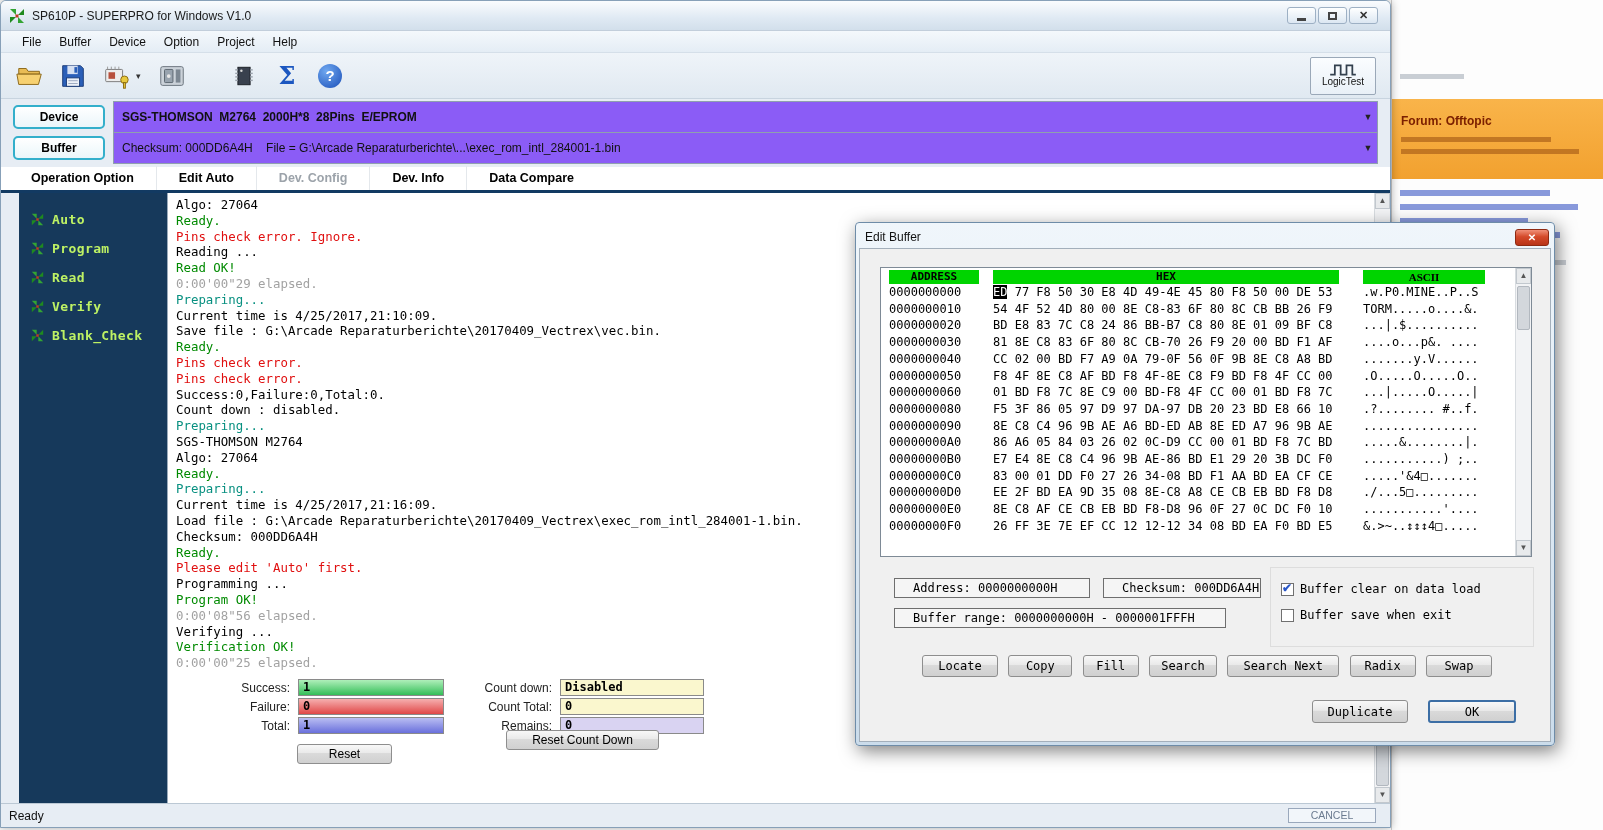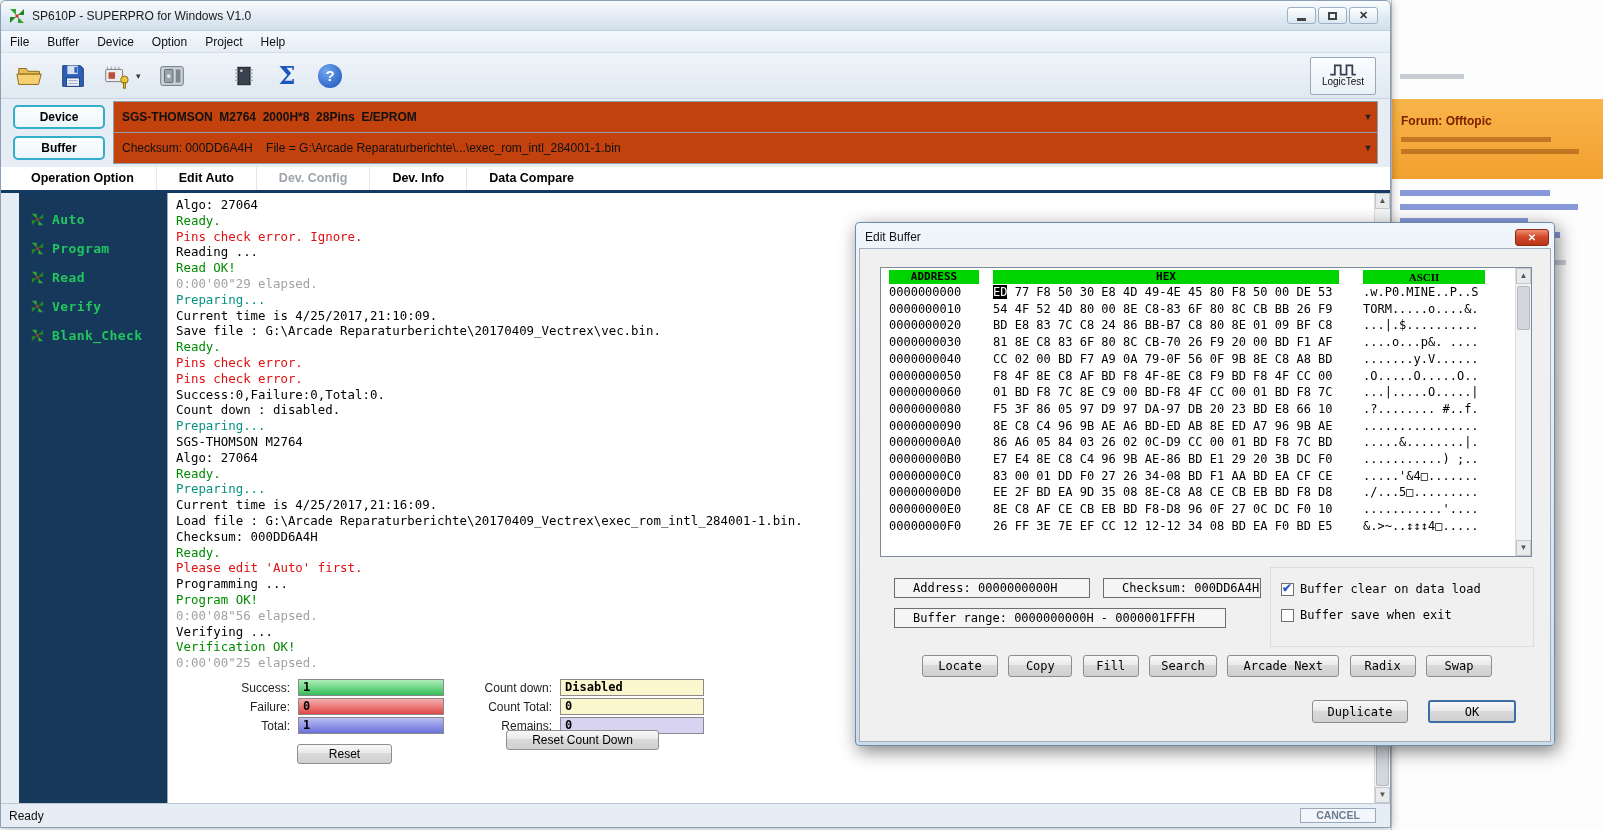--- a/index.html
+++ b/index.html
@@ -18,48 +18,48 @@
   .main-window{position:absolute;left:0;top:0;width:1391px;height:828px;background:#E7EDF4;border:1px solid #87A0B8;border-radius:6px 6px 0 0;box-shadow:0 0 10px rgba(0,0,0,.35);display:flex;flex-direction:column;z-index:1;}
   .titlebar{height:30px;display:flex;align-items:center;padding:0 8px;background:linear-gradient(#FAFCFE,#DFE9F3 60%,#D2DFEB);border-radius:5px 5px 0 0;border-bottom:1px solid #C2CEDB;flex-shrink:0;}
   .logo16{width:16px;height:16px;margin-right:7px;}
   .title-text{font-size:12px;color:#1A1A1A;}
   .winbtns{margin-left:auto;display:flex;gap:2px;margin-right:4px;}
   .winbtn{width:29px;height:17px;border:1px solid #9DB0C4;border-radius:3px;background:linear-gradient(#FEFFFF,#DCE7F2);display:flex;align-items:center;justify-content:center;}
   .glyph-min{width:9px;height:3px;background:#444;margin-top:8px;}
   .glyph-max{width:9px;height:8px;border:2px solid #444;}
   .glyph-close{font-size:11px;font-weight:bold;color:#333;line-height:1;}
 
-  .menubar{height:22px;display:flex;align-items:center;background:linear-gradient(#F4F8FC,#E4EDF5);border-bottom:1px solid #D5DFE9;flex-shrink:0;}
+  .menubar{height:22px;display:flex;align-items:center;background:linear-gradient(#F4F8FC,#E4EDF5);padding-left:12px;border-bottom:1px solid #D5DFE9;flex-shrink:0;}
   .menu-item{font-size:12px;padding:3px 9px;color:#111;cursor:default;}
 
   .toolbar{height:46px;display:flex;align-items:center;gap:9px;padding-left:12px;background:linear-gradient(#EFF4F9,#E0E9F1);border-bottom:1px solid #C8D4DF;flex-shrink:0;}
   .tbicon{width:34px;height:34px;display:flex;align-items:center;justify-content:center;}
   .tbdrop{font-size:9px;color:#333;margin-left:-6px;width:10px;}
   .tbgap{width:20px;}
   .sigma{font-size:24px;font-weight:bold;color:#1C57C0;font-family:"DejaVu Serif",serif;line-height:1;}
   .helpicon{width:24px;height:24px;border-radius:50%;background:radial-gradient(circle at 35% 30%,#6FA8F0,#1B4FB8);color:#fff;font-weight:bold;font-size:15px;display:flex;align-items:center;justify-content:center;}
   .tspacer{flex:1;}
   .logictest{margin-right:14px;width:66px;height:38px;border:1px solid #9AA8B8;background:linear-gradient(#FBFDFF,#E9F0F7);display:flex;flex-direction:column;align-items:center;justify-content:center;font-size:10px;color:#111;border-radius:2px;}
 
   .row{height:26px;display:flex;align-items:center;gap:8px;margin:5px 12px 0 12px;flex-shrink:0;}
   .row-btn{width:92px;height:24px;border:2px solid #33AFCB;border-radius:5px;background:linear-gradient(#FFFFFF,#EAF6FA);font-weight:bold;font-size:12px;color:#000;font-family:"Liberation Sans",sans-serif;}
-  .row-field{flex:1;height:32px;border:1px solid #8FA0AE;background:#c2410c;display:flex;align-items:center;padding-left:8px;}
+  .row-field{flex:1;height:32px;border:1px solid #8FA0AE;background:#8b5cf6;display:flex;align-items:center;padding-left:8px;}
   .field-text{font-size:12px;font-weight:bold;white-space:pre;color:#111;}
   .buffer-row .field-text{font-weight:normal;}
   .drop{margin-left:auto;width:18px;text-align:center;font-size:9px;color:#222;}
 
   .tabsrow{height:26px;display:flex;align-items:flex-end;padding-left:8px;background:#FFFFFF;border-bottom:3px solid #123A62;margin-top:6px;flex-shrink:0;}
   .tab{padding:5px 22px;font-size:12.5px;font-weight:bold;color:#000;}
   .tab + .tab{border-left:1px solid #E4E8EC;}
   .tab.disabled{color:#9CA3AA;}
 
   .content{flex:1;display:flex;padding-left:18px;background:#E7EDF4;min-height:0;}
   .sidebar{width:148px;background:#16395B;padding-top:12px;flex-shrink:0;}
   .side-item{display:flex;align-items:center;gap:8px;padding:7px 12px;cursor:default;}
-  .side-label{color:#22c55e;font:bold 13px "DejaVu Sans Mono",monospace;letter-spacing:.4px;}
+  .side-label{color:#bef264;font:bold 13px "DejaVu Sans Mono",monospace;letter-spacing:.4px;}
 
   .logarea{flex:1;position:relative;background:#fff;overflow:hidden;border-left:1px solid #9AAABB;}
   .loglines{padding:4px 0 0 8px;}
   .log-line{font:12.4px/15.8px "DejaVu Sans Mono",monospace;white-space:pre;color:#000;}
   .log-green{color:#008A00;}
   .log-teal{color:#089080;}
   .log-red{color:#E01010;}
   .log-gray{color:#A2A2A2;}
 
   .stats-left{position:absolute;left:60px;top:486px;}
@@ -81,21 +81,21 @@
   .resetcd-btn{position:absolute;left:338px;top:537px;width:153px;height:20px;}
 
   .vscroll{position:absolute;right:0;top:0;bottom:0;width:16px;background:#F2F3F5;border-left:1px solid #D8DCE0;}
   .sb-btn{position:absolute;left:0;width:15px;height:16px;background:#E8EAEC;border:1px solid #C2C8CE;font-size:8px;color:#555;text-align:center;line-height:14px;}
   .sb-btn.up{top:0;}
   .sb-btn.down{bottom:0;}
   .sb-thumb{position:absolute;left:1px;width:13px;top:120px;bottom:17px;background:#D3D7DC;border:1px solid #B2B8BF;border-radius:2px;}
   .hexscroll .sb-thumb{top:18px;bottom:auto;height:44px;}
 
   .statusbar{height:24px;display:flex;align-items:center;background:#E7EDF4;border-top:1px solid #BBC8D4;padding:0 14px 0 8px;font-size:12px;color:#111;flex-shrink:0;}
-  .cancel{margin-left:auto;width:76px;height:15px;border:1px solid #9AA8BC;color:#6B7B90;font-size:10.5px;text-align:center;line-height:13px;background:#F2F6FA;font-weight:bold;}
+  .cancel{margin-left:auto;width:88px;height:15px;border:1px solid #9AA8BC;color:#6B7B90;font-size:10.5px;text-align:center;line-height:13px;background:#F2F6FA;}
 
   
   .dialog{position:absolute;left:855px;top:222px;width:700px;z-index:2;border:1px solid #6E8CA8;border-radius:4px;background:linear-gradient(#F0F6FB,#CBDCEB);padding:3px;box-shadow:3px 5px 18px rgba(0,0,0,.5);}
   .dlg-title{height:22px;display:flex;align-items:center;padding-left:6px;font-size:12px;color:#111;}
   .dlg-close{margin-left:auto;margin-right:2px;width:34px;height:17px;background:linear-gradient(#F09078,#D44A2A 45%,#B83418);border:1px solid #8E2A12;border-radius:3px;color:#fff;font-size:10px;font-weight:bold;text-align:center;line-height:15px;}
   .dlg-body{position:relative;height:494px;background:#F0F0F0;border:1px solid #A3AFBB;}
 
   .hexpanel{position:absolute;left:20px;top:18px;width:652px;height:290px;background:#fff;border:1px solid #7E8A96;overflow:hidden;}
   .hexhead{display:flex;padding-left:8px;margin-top:2px;}
   .hh{background:#00D400;color:#000;font:bold 11px/14px "DejaVu Sans Mono",monospace;text-align:center;height:14px;}
@@ -450,21 +450,21 @@
           <div class="cbrow">
             <span class="cbbox"></span>
             <span class="cblabel">Buffer save when exit</span>
           </div>
         </div>
       <div class="btnrow" id="dlgbuttons">
           <button class="btn dbtn" style="width: 76px;">Locate</button>
           <button class="btn dbtn" style="width: 64px;">Copy</button>
           <button class="btn dbtn" style="width: 56px;">Fill</button>
           <button class="btn dbtn" style="width: 68px;">Search</button>
-          <button class="btn dbtn" style="width: 112px;">Arcade Next</button>
+          <button class="btn dbtn" style="width: 112px;">Search Next</button>
           <button class="btn dbtn" style="width: 66px;">Radix</button>
           <button class="btn dbtn" style="width: 66px;">Swap</button>
         </div>
       <div class="bottombtns" id="dlgbottom">
           <button class="btn dupbtn">Duplicate</button>
           <button class="btn okbtn">OK</button>
         </div>
     </div>
   </div>
 

